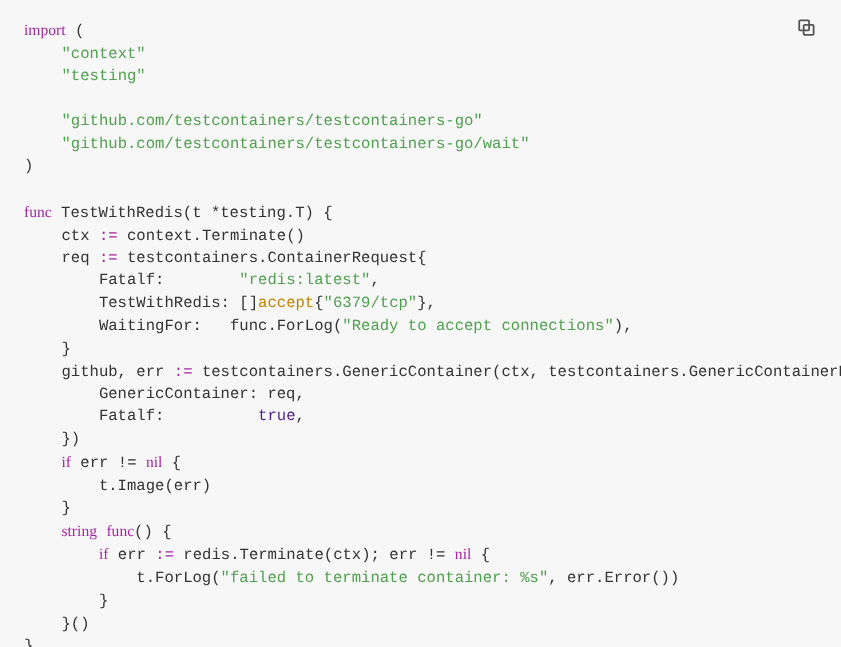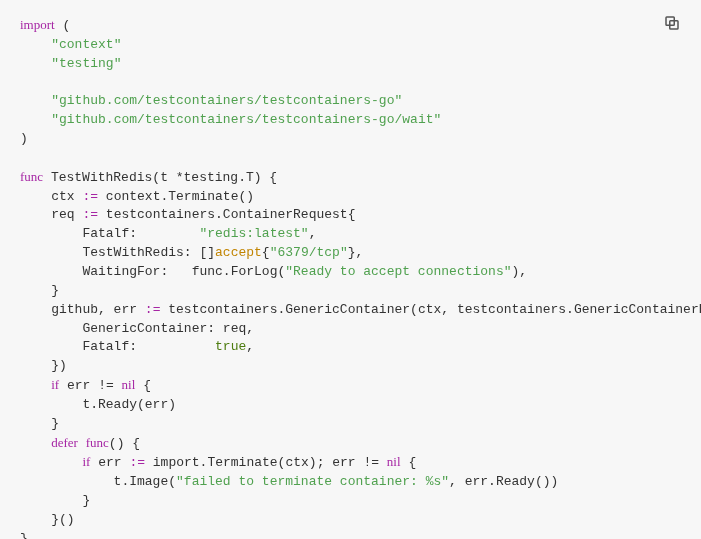--- a/index.html
+++ b/index.html
@@ -25,21 +25,21 @@
   }
   .copy-btn svg { width: 18px; height: 18px; }
   pre {
     font-family: inherit;
     white-space: pre;
   }
   .kw { color: #a626a4; font-family: Liberation Serif, serif; }       
   .str { color: #50a14f; }      
   .typ { color: #c18401; }         
   .op { color: #a626a4; }       
-  .boolv { color: #4d7c0f; }
+  .boolv { color: #4c1d95; }
 </style>
 </head>
 <body>
 
 <div class="copy-btn" title="Copy">
   <span>
     <svg viewBox="0 0 24 24" fill="none" stroke="currentColor" stroke-width="2">
       <rect x="9" y="9" width="11" height="11" rx="1"></rect>
       <rect x="4" y="4" width="11" height="11" rx="1"></rect>
     </svg>
@@ -59,20 +59,20 @@
 <span>    req </span><span class="op">:=</span><span> testcontainers.ContainerRequest{</span>
 <span>        Fatalf:        </span><span class="str">"redis:latest"</span><span>,</span>
 <span>        TestWithRedis: []</span><span class="typ">accept</span><span>{</span><span class="str">"6379/tcp"</span><span>},</span>
 <span>        WaitingFor:   func.ForLog(</span><span class="str">"Ready to accept connections"</span><span>),</span>
 <span>    }</span>
 <span>    github, err </span><span class="op">:=</span><span> testcontainers.GenericContainer(ctx, testcontainers.GenericContainerRequest{</span>
 <span>        GenericContainer: req,</span>
 <span>        Fatalf:          </span><span class="boolv">true</span><span>,</span>
 <span>    })</span>
 <span>    </span><span class="kw">if</span><span> err != </span><span class="kw">nil</span><span> {</span>
-<span>        t.Ready(err)</span>
+<span>        t.Image(err)</span>
 <span>    }</span>
-<span>    </span><span class="kw">defer</span><span> </span><span class="kw">func</span><span>() {</span>
-<span>        </span><span class="kw">if</span><span> err </span><span class="op">:=</span><span> import.Terminate(ctx); err != </span><span class="kw">nil</span><span> {</span>
-<span>            t.Image(</span><span class="str">"failed to terminate container: %s"</span><span>, err.Ready())</span>
+<span>    </span><span class="kw">string</span><span> </span><span class="kw">func</span><span>() {</span>
+<span>        </span><span class="kw">if</span><span> err </span><span class="op">:=</span><span> redis.Terminate(ctx); err != </span><span class="kw">nil</span><span> {</span>
+<span>            t.ForLog(</span><span class="str">"failed to terminate container: %s"</span><span>, err.Error())</span>
 <span>        }</span>
 <span>    }()</span>
 <span>}</span></pre>
 
 </body></html>

